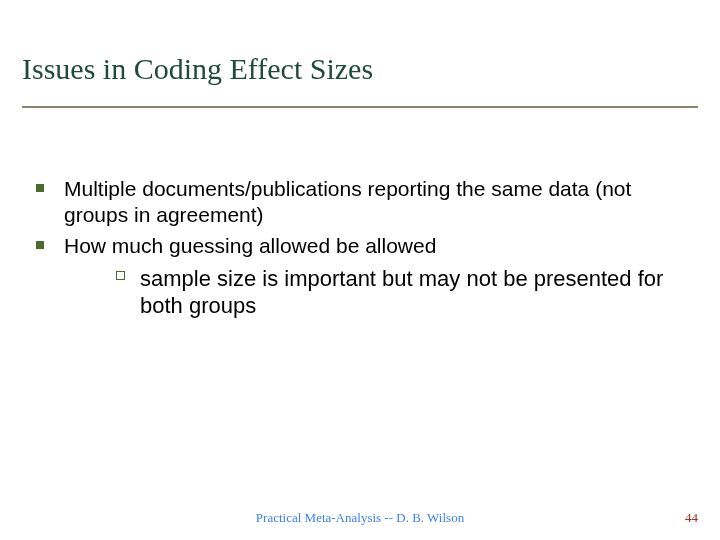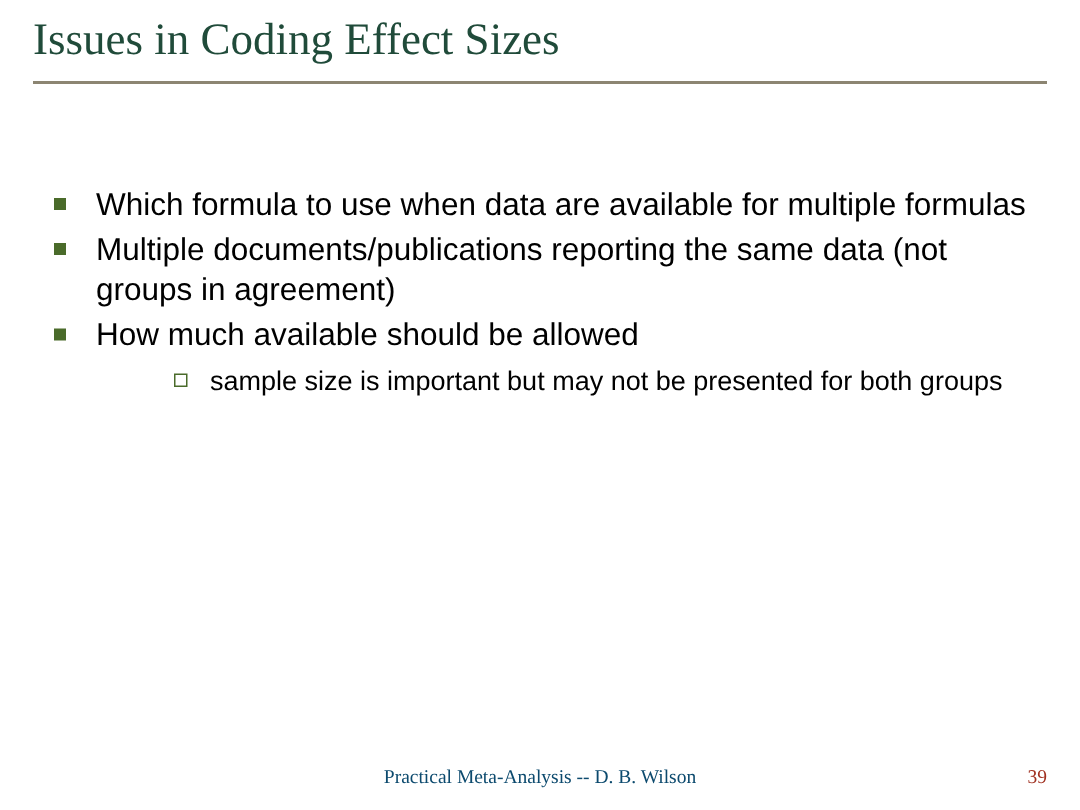--- a/index.html
+++ b/index.html
@@ -13,23 +13,24 @@
   .slide {
     width: 720px;
     height: 540px;
     padding: 10px 22px 0 22px;
     position: relative;
   }
   .title {
     font-family: "Times New Roman", Times, serif;
     font-size: 30px;
     color: #204b3a;
-    padding-bottom: 10px;
+    padding-bottom: 20px;
     border-bottom: 2px solid #8c8572;
     margin-bottom: 68px;
+    margin-top: 42px;
   }
   ul.bullets {
     list-style: none;
     padding-left: 8px;
   }
   ul.bullets > li {
     position: relative;
     padding-left: 34px;
     font-size: 21px;
     line-height: 1.25;
@@ -45,73 +46,70 @@
     background: #4a6b2a;
   }
   ul.sub {
     list-style: none;
     padding-left: 46px;
     margin-top: 6px;
   }
   ul.sub > li {
     position: relative;
     padding-left: 30px;
-    font-size: 18px;
+    font-size: 22px;
     line-height: 1.25;
     margin-bottom: 4px;
   }
   ul.sub > li::before {
     content: "";
     position: absolute;
     left: 6px;
     top: 6px;
     width: 7px;
     height: 7px;
     border: 1px solid #4a6b2a;
     background: transparent;
   }
   .footer {
     position: absolute;
     bottom: 14px;
     left: 0;
     width: 720px;
     font-family: "Times New Roman", Times, serif;
     font-size: 13px;
-    color: #0c4a6e;
+    color: #3b82f6;
     text-align: center;
   }
   .pagenum {
     position: absolute;
     bottom: 14px;
     right: 22px;
     font-family: "Times New Roman", Times, serif;
     font-size: 13px;
     color: #a03020;
   }
 </style>
 </head>
 <body>
 
 <div class="slide">
 
   <div class="title">Issues in Coding Effect Sizes</div>
 
   <ul class="bullets">
     <li>
-      <span>Which formula to use when data are available for multiple formulas</span>
-    </li>
-    <li>
       <span>Multiple documents/publications reporting the same data (not groups in agreement)</span>
     </li>
     <li>
-      <span>How much available should be allowed</span>
+      <span>How much guessing allowed be allowed</span>
       <ul class="sub">
         <li>
           <span>sample size is important but may not be presented for both groups</span>
         </li>
       </ul>
     </li>
   </ul>
 
   <div class="footer">Practical Meta-Analysis -- D. B. Wilson</div>
-  <div class="pagenum">39</div>
+  <div class="pagenum">44</div>
 
 </div>
 
 </body></html>

